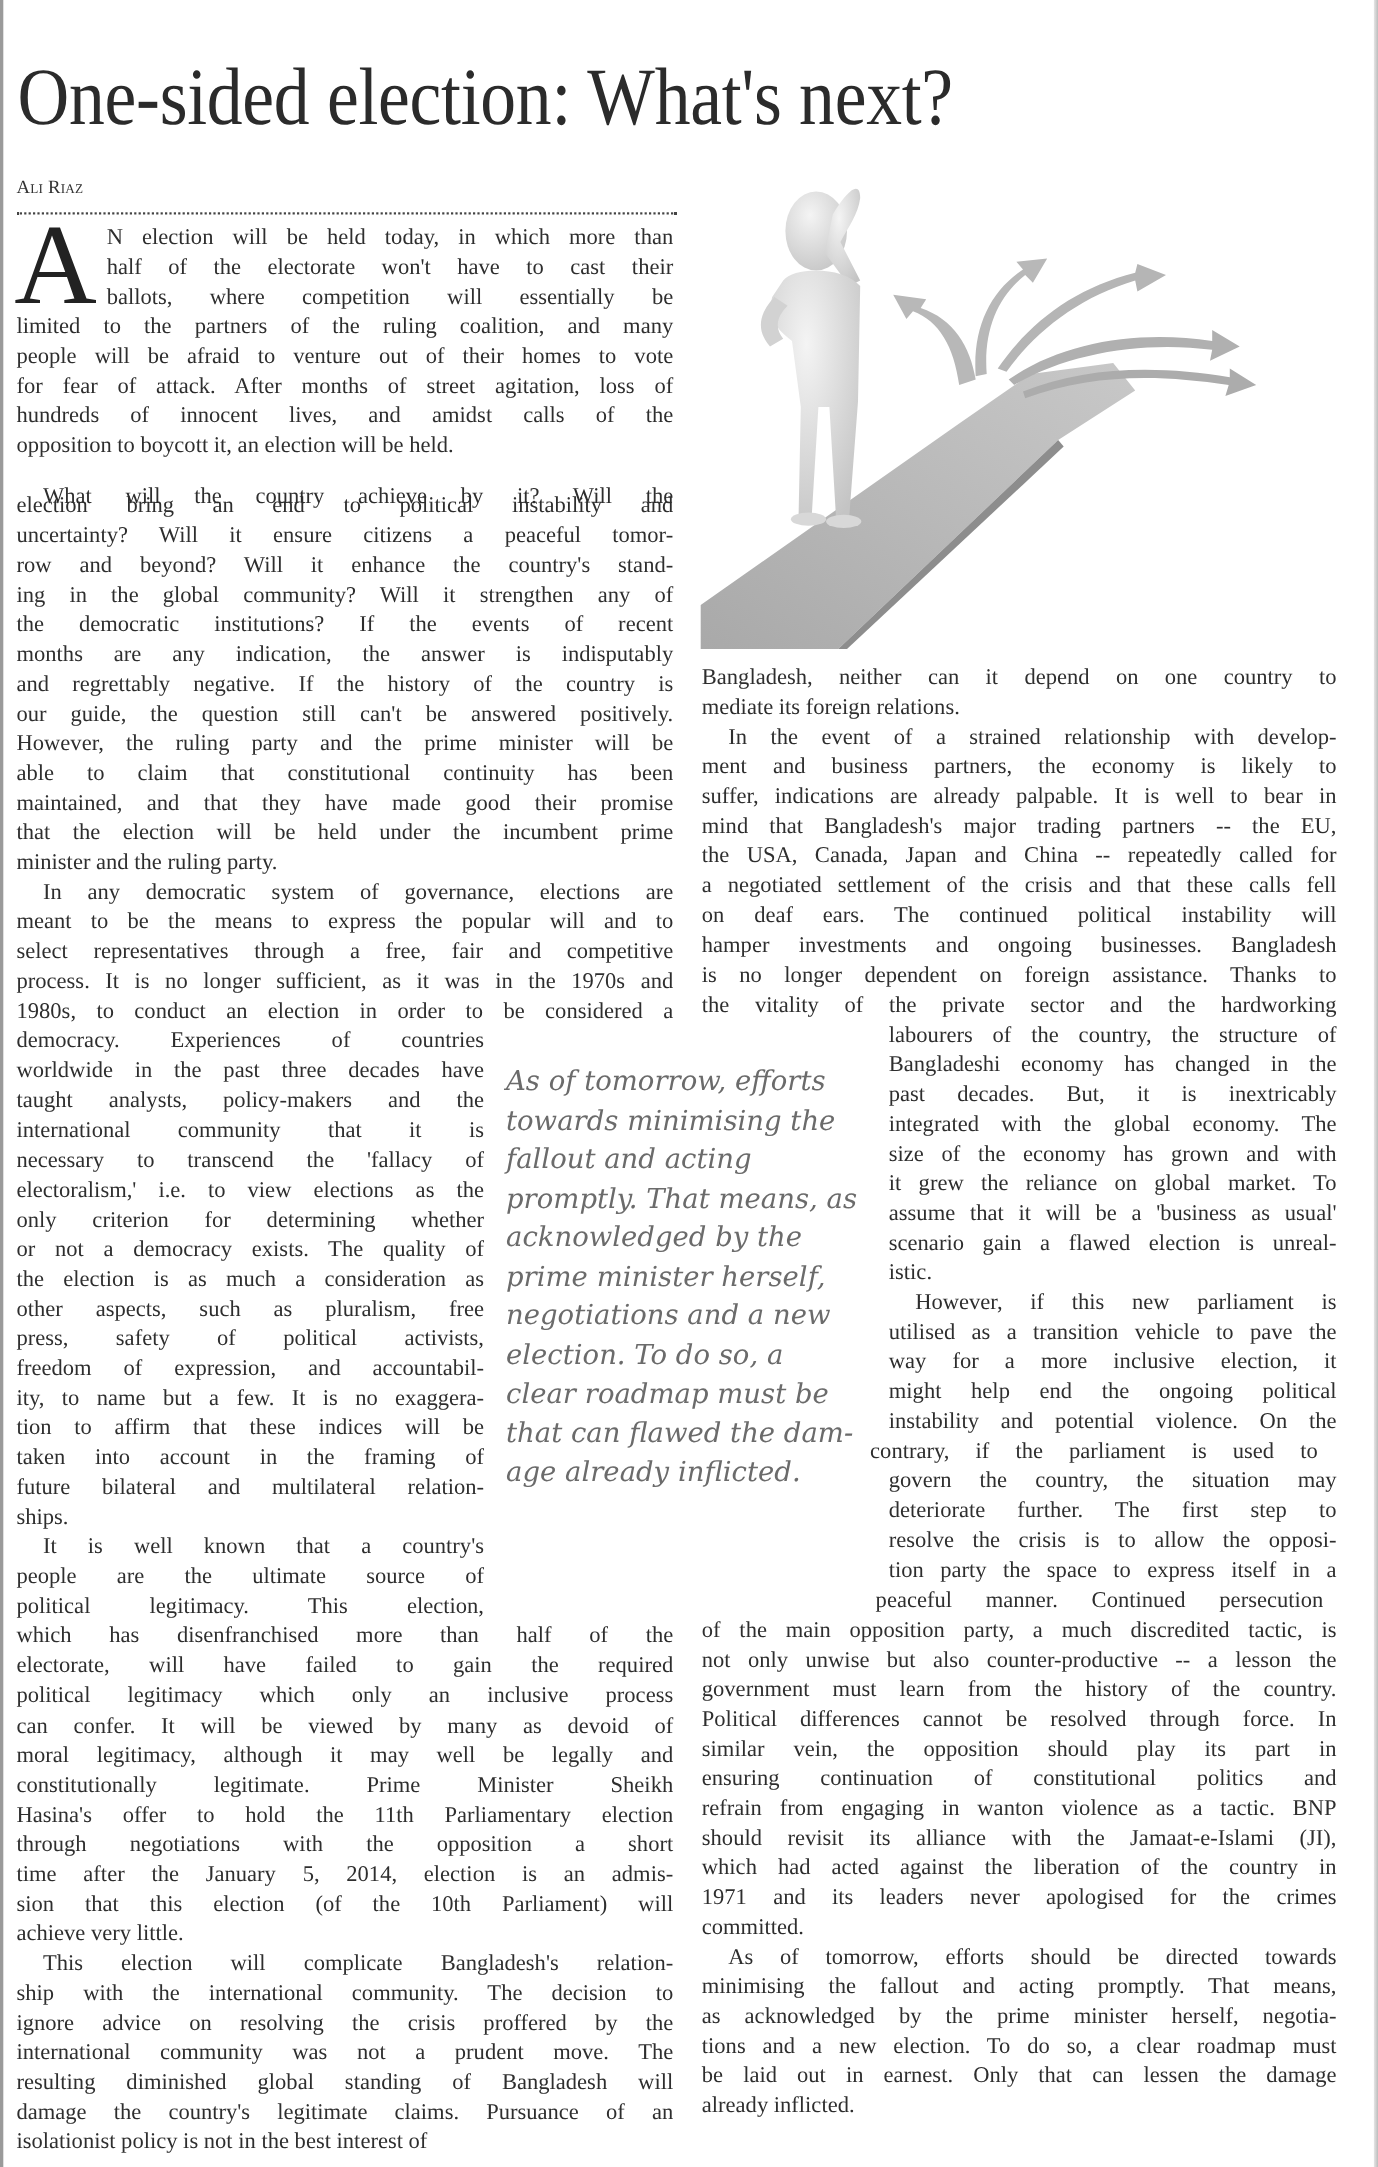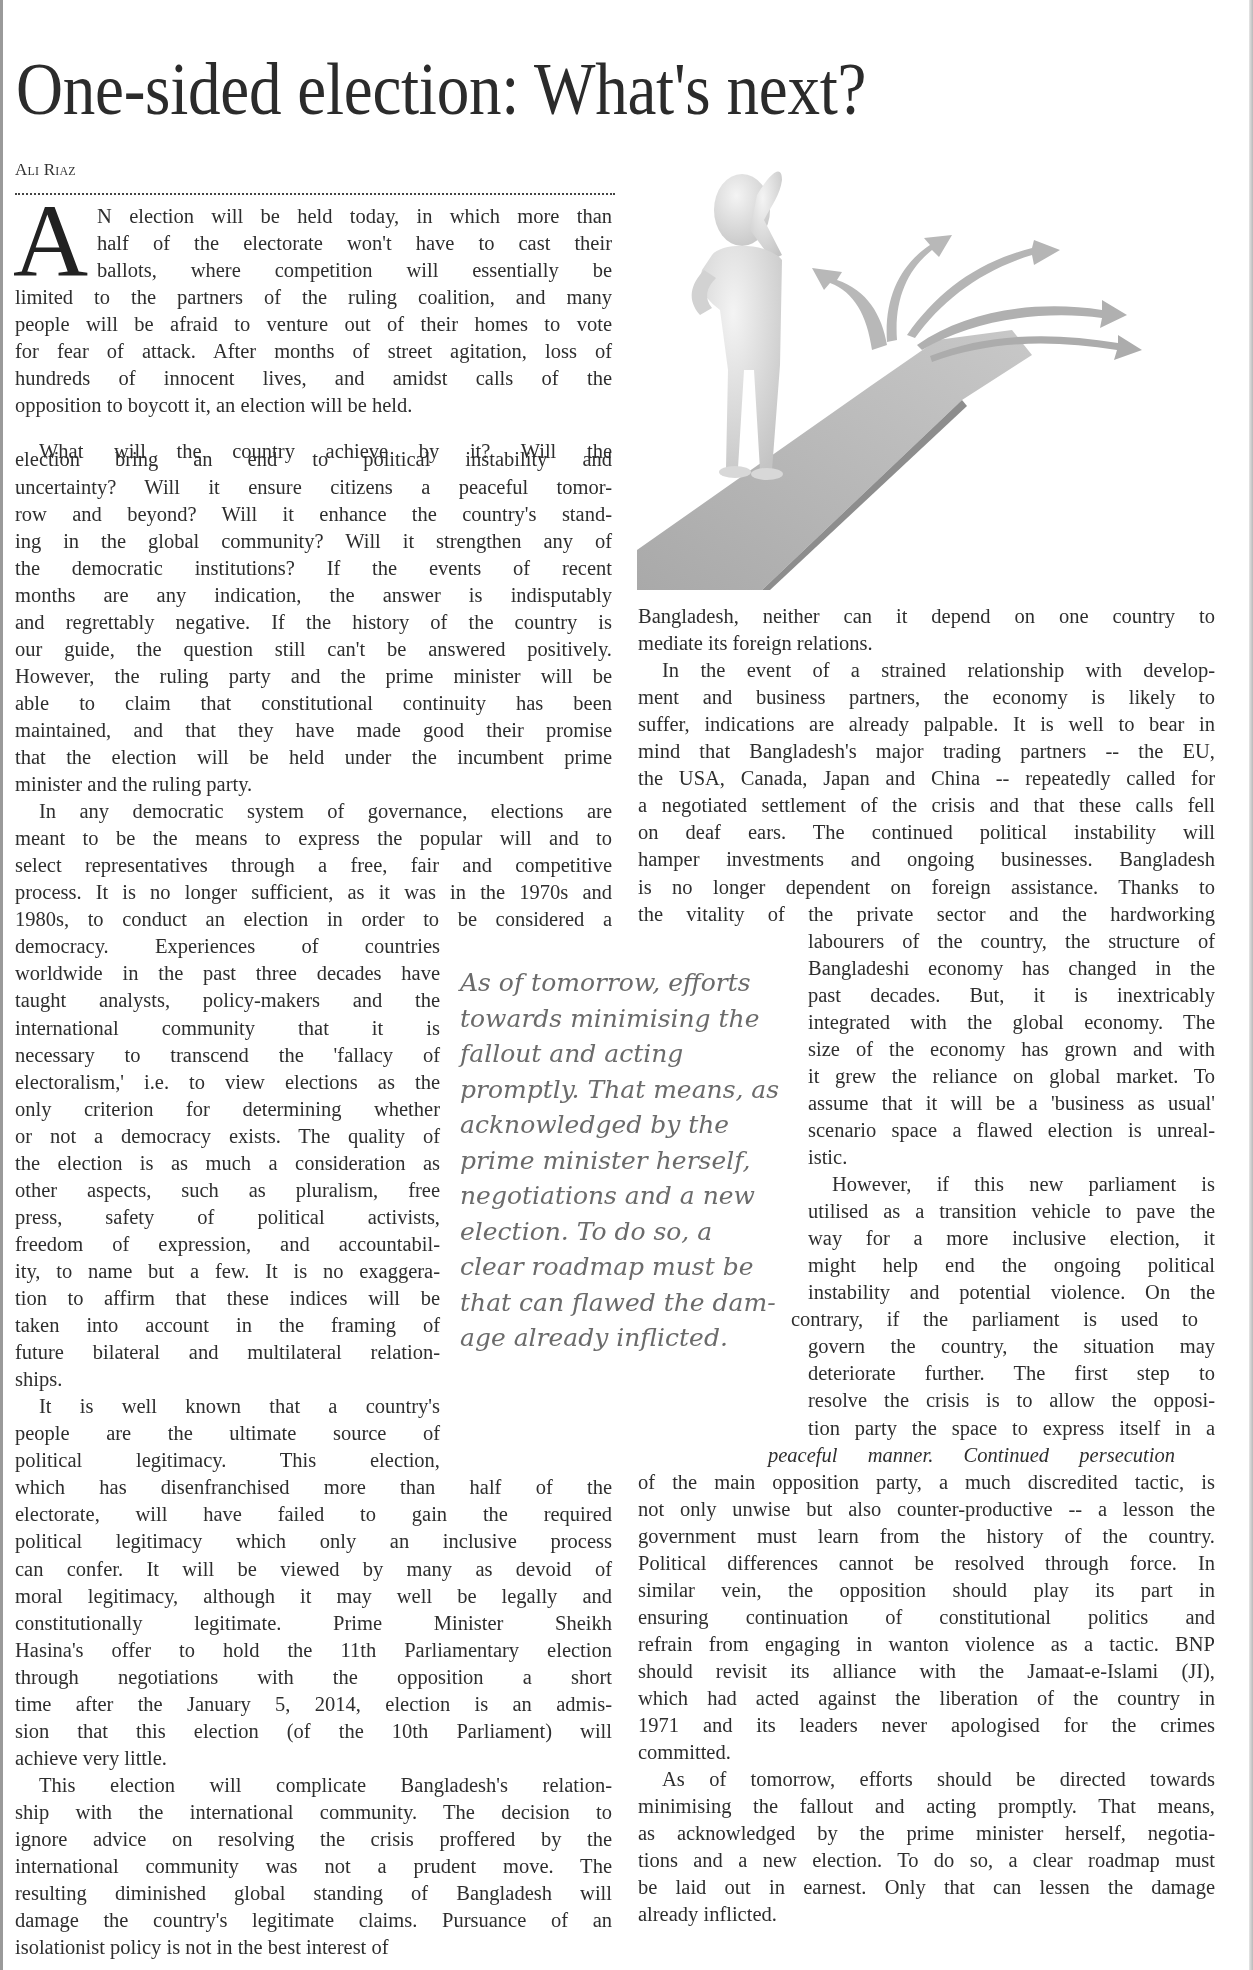--- a/index.html
+++ b/index.html
@@ -193,33 +193,33 @@
       <div class="line" style="left: 638px; top: 846.45px; width: 577px;">hamper investments and ongoing businesses. Bangladesh</div>
       <div class="line" style="left: 638px; top: 873.5px; width: 577px;">is no longer dependent on foreign assistance. Thanks to</div>
       <div class="line" style="left: 638px; top: 900.55px; width: 577px;">the vitality of the private sector and the hardworking</div>
       <div class="line" style="left: 808px; top: 927.6px; width: 407px;">labourers of the country, the structure of</div>
       <div class="line" style="left: 808px; top: 954.65px; width: 407px;">Bangladeshi economy has changed in the</div>
       <div class="line" style="left: 808px; top: 981.7px; width: 407px;">past decades. But, it is inextricably</div>
       <div class="line" style="left: 808px; top: 1008.75px; width: 407px;">integrated with the global economy. The</div>
       <div class="line" style="left: 808px; top: 1035.8px; width: 407px;">size of the economy has grown and with</div>
       <div class="line" style="left: 808px; top: 1062.85px; width: 407px;">it grew the reliance on global market. To</div>
       <div class="line" style="left: 808px; top: 1089.9px; width: 407px;">assume that it will be a 'business as usual'</div>
-      <div class="line" style="left: 808px; top: 1116.95px; width: 407px;">scenario space a flawed election is unreal-</div>
+      <div class="line" style="left: 808px; top: 1116.95px; width: 407px;">scenario gain a flawed election is unreal-</div>
       <div class="line last" style="left: 808px; top: 1144px; width: 407px;">istic.</div>
       <div class="line indent" style="left: 808px; top: 1171.05px; width: 407px;">However, if this new parliament is</div>
       <div class="line" style="left: 808px; top: 1198.1px; width: 407px;">utilised as a transition vehicle to pave the</div>
       <div class="line" style="left: 808px; top: 1225.15px; width: 407px;">way for a more inclusive election, it</div>
       <div class="line" style="left: 808px; top: 1252.2px; width: 407px;">might help end the ongoing political</div>
       <div class="line" style="left: 808px; top: 1279.25px; width: 407px;">instability and potential violence. On the</div>
       <div class="line" style="left: 791px; top: 1306.3px; width: 407px;">contrary, if the parliament is used to</div>
       <div class="line" style="left: 808px; top: 1333.35px; width: 407px;">govern the country, the situation may</div>
       <div class="line" style="left: 808px; top: 1360.4px; width: 407px;">deteriorate further. The first step to</div>
       <div class="line" style="left: 808px; top: 1387.45px; width: 407px;">resolve the crisis is to allow the opposi-</div>
       <div class="line" style="left: 808px; top: 1414.5px; width: 407px;">tion party the space to express itself in a</div>
-      <div class="line" style="left: 768px; top: 1441.55px; width: 407px; font-style: italic;">peaceful manner. Continued persecution</div>
+      <div class="line" style="left: 796px; top: 1441.55px; width: 407px;">peaceful manner. Continued persecution</div>
       <div class="line" style="left: 638px; top: 1468.6px; width: 577px;">of the main opposition party, a much discredited tactic, is</div>
       <div class="line" style="left: 638px; top: 1495.65px; width: 577px;">not only unwise but also counter-productive -- a lesson the</div>
       <div class="line" style="left: 638px; top: 1522.7px; width: 577px;">government must learn from the history of the country.</div>
       <div class="line" style="left: 638px; top: 1549.75px; width: 577px;">Political differences cannot be resolved through force. In</div>
       <div class="line" style="left: 638px; top: 1576.8px; width: 577px;">similar vein, the opposition should play its part in</div>
       <div class="line" style="left: 638px; top: 1603.85px; width: 577px;">ensuring continuation of constitutional politics and</div>
       <div class="line" style="left: 638px; top: 1630.9px; width: 577px;">refrain from engaging in wanton violence as a tactic. BNP</div>
       <div class="line" style="left: 638px; top: 1657.95px; width: 577px;">should revisit its alliance with the Jamaat-e-Islami (JI),</div>
       <div class="line" style="left: 638px; top: 1685px; width: 577px;">which had acted against the liberation of the country in</div>
       <div class="line" style="left: 638px; top: 1712.05px; width: 577px;">1971 and its leaders never apologised for the crimes</div>

